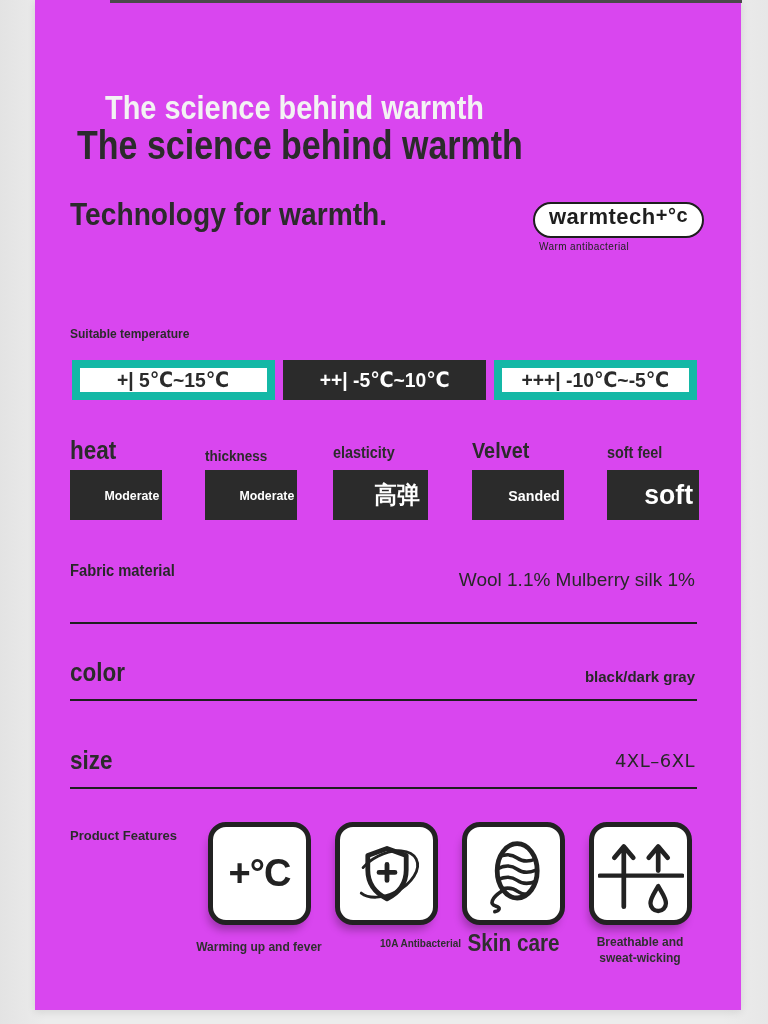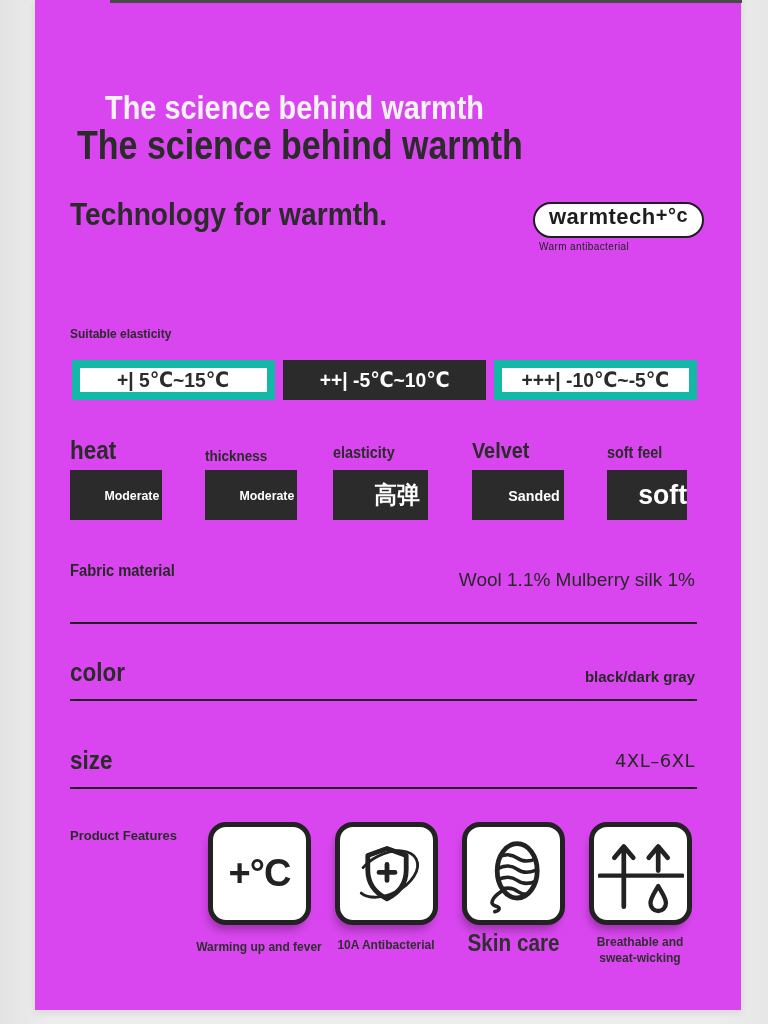--- a/index.html
+++ b/index.html
@@ -58,21 +58,21 @@
 
   .attr-box {
     top: 470px; height: 50px; background: #2b2b2b; color: #fff;
     display: flex; align-items: center; justify-content: center; white-space: nowrap; padding-left: 32px;
   }
   .attr-box span { transform: scaleX(0.95); }
   .ab-1 { left: 35px;  width: 92px; font-size: 13px; font-weight: 600; }
   .ab-2 { left: 170px; width: 92px; font-size: 13px; font-weight: 600; }
   .ab-3 { left: 298px; width: 95px; font-size: 24px; font-weight: 700; }
   .ab-4 { left: 437px; width: 92px; font-size: 15px; font-weight: 600; }
-  .ab-5 { left: 572px; width: 80px; font-size: 28px; font-weight: 700; }
+  .ab-5 { left: 572px; width: 92px; font-size: 28px; font-weight: 700; }
 
   .fabric-label { left: 35px; top: 562px; font-size: 16px; font-weight: 600; transform: scaleX(0.92); transform-origin: left top; white-space: nowrap; }
   .fabric-values { right: 46px; top: 548px; text-align: right; }
   .fabric-line1 { font-size: 15px; font-weight: 600; white-space: nowrap; }
   .fabric-line2 { font-size: 19px; font-weight: 400; margin-top: 21px; white-space: nowrap; }
 
   .rule { left: 35px; width: 627px; height: 2px; background: #1f1f1f; }
   .rule-1 { top: 622px; } .rule-2 { top: 699px; } .rule-3 { top: 787px; }
 
   .spec-label { left: 35px; font-size: 25px; font-weight: 600; color: #2b2b2b; transform: scaleX(0.9); transform-origin: left top; white-space: nowrap; }
@@ -89,21 +89,21 @@
     border: 5px solid #222222; border-radius: 18px; background: #fff;
     display: flex; align-items: center; justify-content: center;
     box-shadow: -3px 8px 9px -3px rgba(0,0,0,0.28);
   }
   .fb-1 { left: 173px; } .fb-2 { left: 300px; } .fb-3 { left: 427px; } .fb-4 { left: 554px; }
   .feature-box svg { display: block; }
   .plus-c-text { font-size: 38px; font-weight: 700; color: #222; letter-spacing: -1px; }
 
   .feature-caption { text-align: center; color: #2f2f2f; }
   .fc-1 { left: 149px; top: 940px; width: 150px; font-size: 12px; font-weight: 600; }
-  .fc-2 { left: 276px; top: 938px; width: 150px; font-size: 12px; font-weight: 600; }
+  .fc-2 { left: 276px; top: 938px; width: 150px; font-size: 10px; font-weight: 600; text-align: right; }
   .fc-3 { left: 396px; top: 930px; width: 165px; font-size: 23px; font-weight: 600; transform: scaleX(0.9); }
   .fc-4 { left: 535px; top: 934px; width: 140px; font-size: 12px; font-weight: 600; white-space: pre-line; line-height: 1.35; }
 </style>
 </head>
 <body>
 
 <div>
   <div class="top-strip"></div>
 
   <div class="card">
@@ -113,21 +113,21 @@
     <h2 class="abs subtitle">Technology for warmth.</h2>
 
     <div class="abs logo">
       <div class="logo-pill">
         <span>warmtech</span>
           <span class="logo-suffix">+°c</span>
       </div>
       <div class="logo-sub">Warm antibacterial</div>
     </div>
 
-    <div class="abs section-label-sm suitable-label">Suitable elasticity</div>
+    <div class="abs section-label-sm suitable-label">Suitable temperature</div>
 
     <div class="abs temp-row">
       <div class="temp-box">
           <span>+| 5℃~15℃</span>
         </div>
       <div class="temp-box selected">
           <span>++| -5℃~10℃</span>
         </div>
       <div class="temp-box">
           <span>+++| -10℃~-5℃</span>

